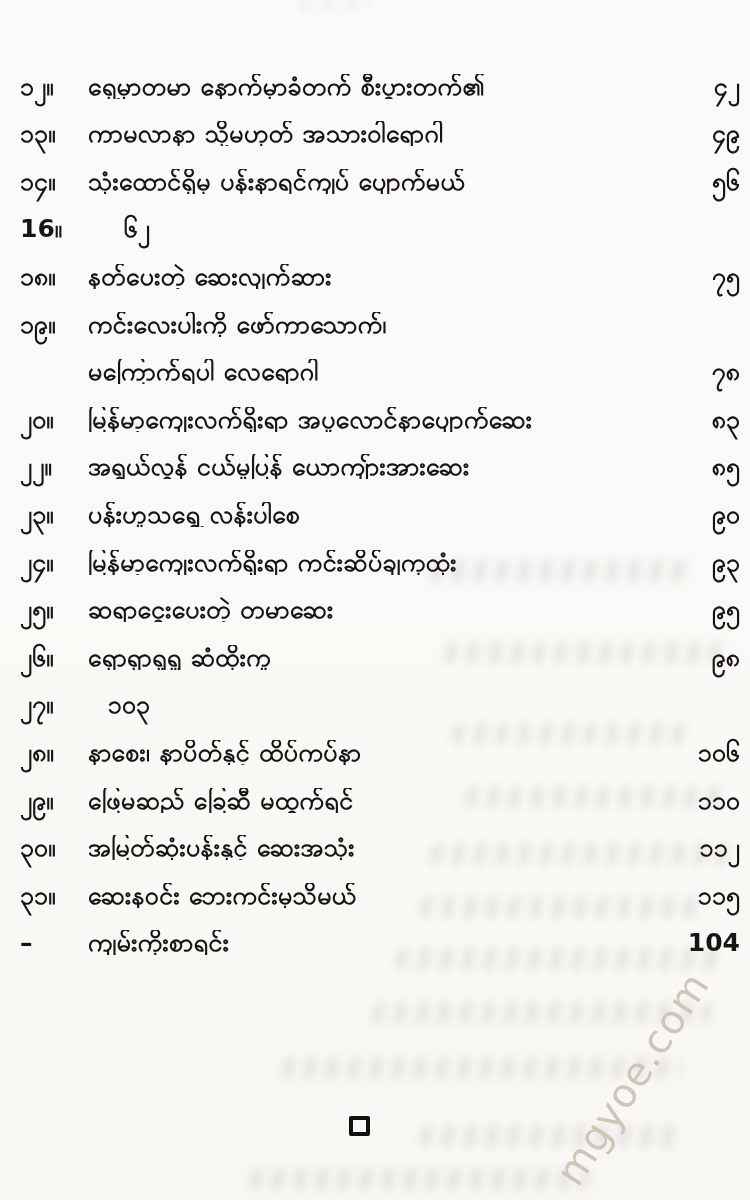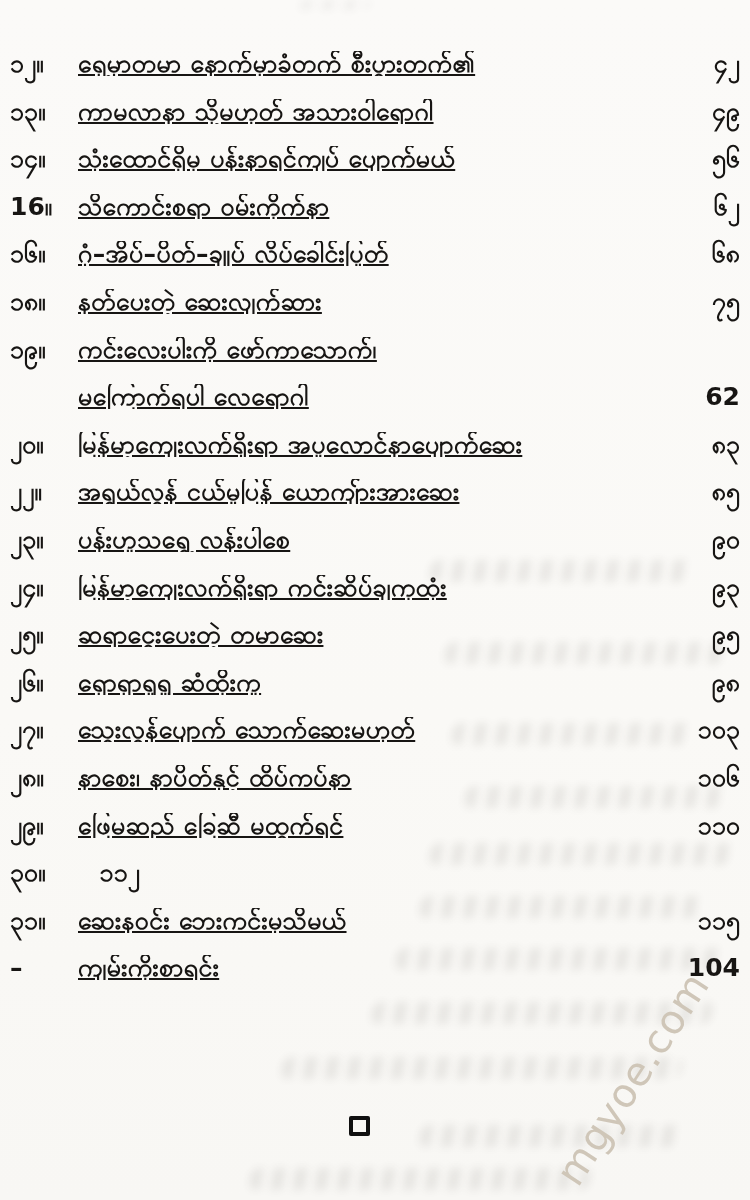--- a/index.html
+++ b/index.html
@@ -15,30 +15,30 @@
 
   
   .toc {
     position: absolute;
     top: 51px;
     left: 0;
     right: 0;
   }
   .row {
     display: flex;
-    align-items: flex-start;
+    align-items: flex-end;
     height: 47.6px;
-    padding-left: 10px;
+    padding-left: 20px;
     padding-right: 10px;
     font-size: 25px;
     font-weight: 600;
     line-height: 1;
   }
   .num   { flex: none; width: 68px; }
-  .title { flex: 1 1 auto; letter-spacing: 0.4px; white-space: nowrap; overflow: hidden; text-decoration: underline; }
+  .title { flex: 1 1 auto; letter-spacing: 0.4px; white-space: nowrap; overflow: hidden; }
   .pg    { flex: none; min-width: 62px; text-align: right; }
 
   
   .end-square {
     position: absolute;
     left: 349px;
     top: 1116px;
     width: 13px;
     height: 12px;
     border: 4px solid #101010;
@@ -92,47 +92,41 @@
     </div>
 
     <div class="row">
       <span class="num">၁၄။</span>
       <span class="title">သုံးထောင်ရှိမှ ပန်းနာရင်ကျပ် ပျောက်မယ်</span>
       <span class="pg">၅၆</span>
     </div>
 
     <div class="row">
       <span class="num">16။</span>
-      <span class="title">သိကောင်းစရာ ဝမ်းကိုက်နာ</span>
       <span class="pg">၆၂</span>
     </div>
 
-    <div class="row">
-      <span class="num">၁၆။</span>
-      <span class="title">ဂုံ–အိပ်–ပိတ်–ချုပ် လိပ်ခေါင်းပြုတ်</span>
-      <span class="pg">၆၈</span>
-    </div>
 
 
     <div class="row">
       <span class="num">၁၈။</span>
       <span class="title">နတ်ပေးတဲ့ ဆေးလျက်ဆား</span>
       <span class="pg">၇၅</span>
     </div>
 
     <div class="row">
       <span class="num">၁၉။</span>
       <span class="title">ကင်းလေးပါးကို ဖော်ကာသောက်၊</span>
       <span class="pg"></span>
     </div>
 
     <div class="row">
       <span class="num"></span>
       <span class="title">မကြောက်ရပါ လေရောဂါ</span>
-      <span class="pg">62</span>
+      <span class="pg">၇၈</span>
     </div>
 
     <div class="row">
       <span class="num">၂၀။</span>
       <span class="title">မြန်မာ့ကျေးလက်ရိုးရာ အပူလောင်နာပျောက်ဆေး</span>
       <span class="pg">၈၃</span>
     </div>
 
     <div class="row">
       <span class="num">၂၂။</span>
@@ -159,38 +153,38 @@
     </div>
 
     <div class="row">
       <span class="num">၂၆။</span>
       <span class="title">ရှောရှာရှုရှူ ဆံထိုးကူ</span>
       <span class="pg">၉၈</span>
     </div>
 
     <div class="row">
       <span class="num">၂၇။</span>
-      <span class="title">သွေးလွန်ပျောက် သောက်ဆေးမဟုတ်</span>
       <span class="pg">၁၀၃</span>
     </div>
 
     <div class="row">
       <span class="num">၂၈။</span>
       <span class="title">နာစေး၊ နာပိတ်နှင့် ထိပ်ကပ်နာ</span>
       <span class="pg">၁၀၆</span>
     </div>
 
     <div class="row">
       <span class="num">၂၉။</span>
       <span class="title">ဖြေမဆည် ခြေဆီ မထွက်ရင်</span>
       <span class="pg">၁၁၀</span>
     </div>
 
     <div class="row">
       <span class="num">၃၀။</span>
+      <span class="title">အမြတ်ဆုံးပန်းနှင့် ဆေးအသုံး</span>
       <span class="pg">၁၁၂</span>
     </div>
 
     <div class="row">
       <span class="num">၃၁။</span>
       <span class="title">ဆေးနဝင်း ဘေးကင်းမှသိမယ်</span>
       <span class="pg">၁၁၅</span>
     </div>
 
     <div class="row">

